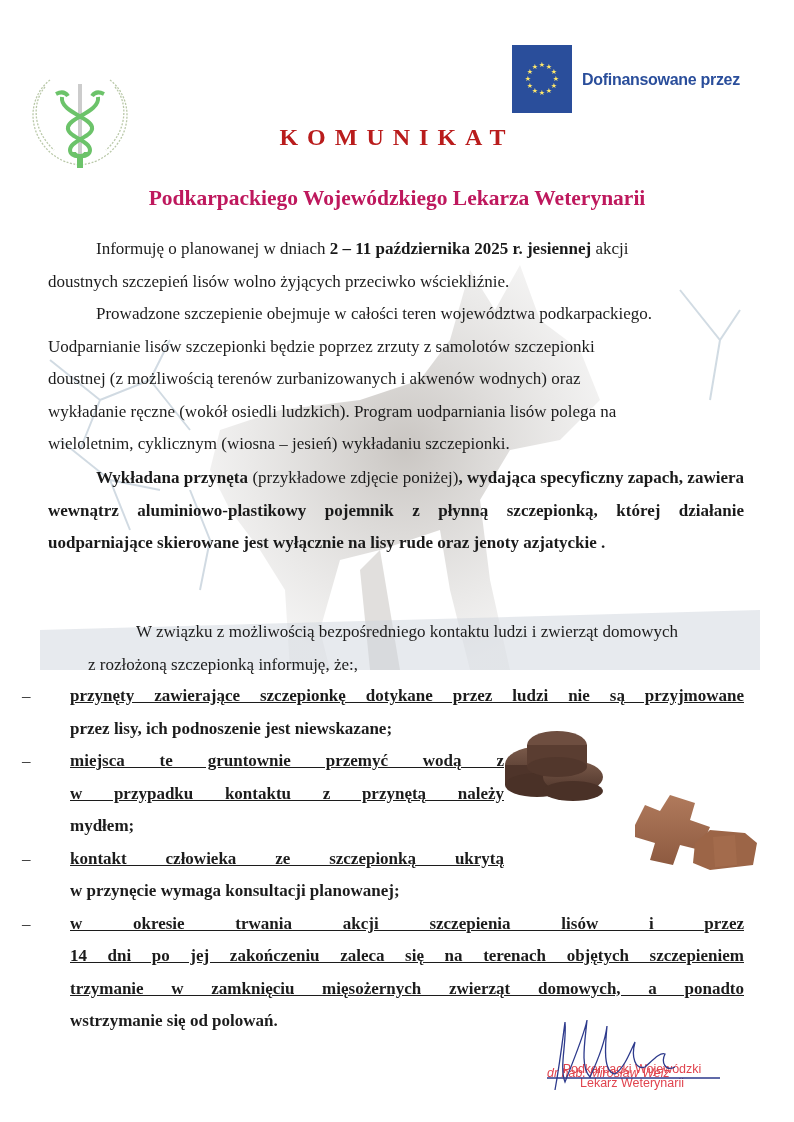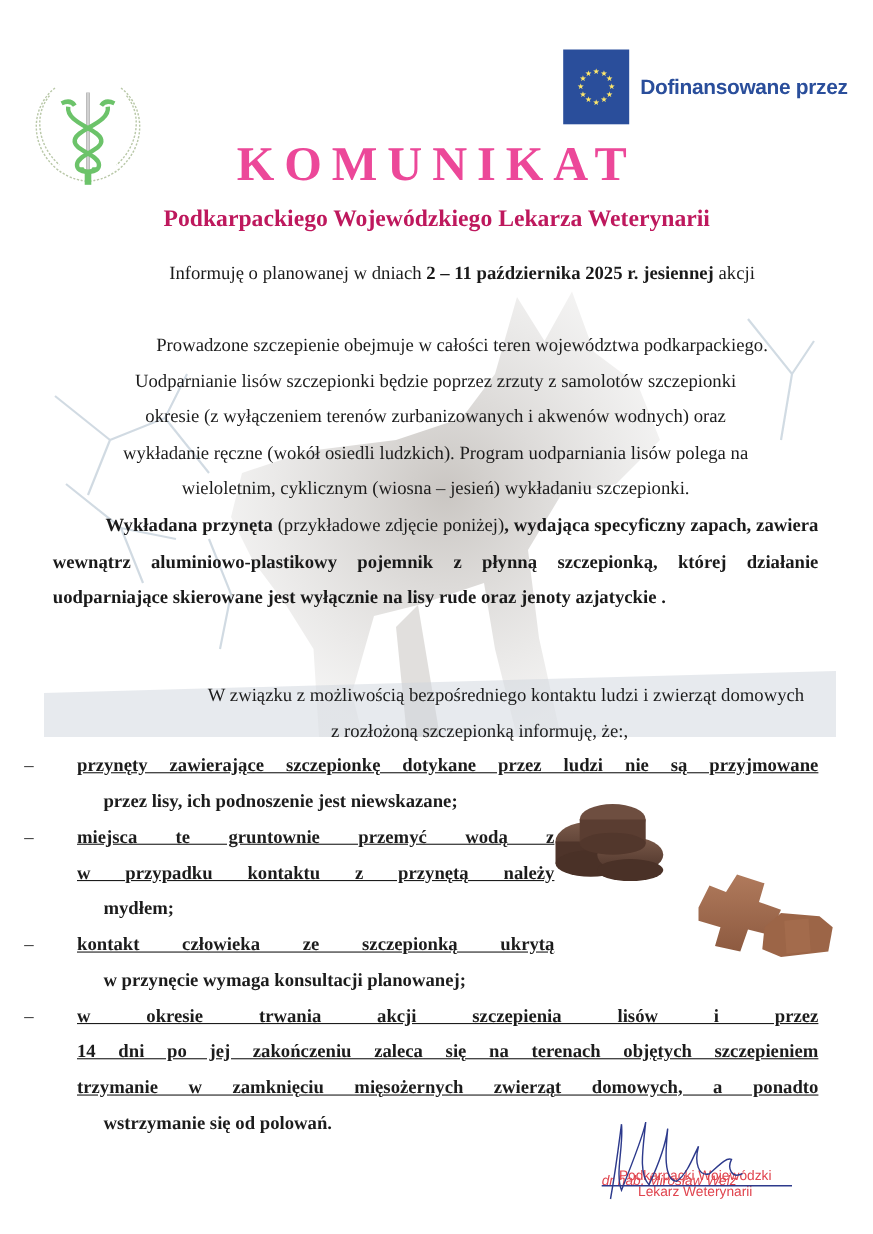--- a/index.html
+++ b/index.html
@@ -7,42 +7,42 @@
          font-family: "Liberation Serif", "DejaVu Serif", serif; color: #1c1c1c; }
 
   
   .fox-bg { position: absolute; left: 40px; top: 250px; width: 720px; height: 420px; z-index: 0; }
 
   .logo { position: absolute; left: 20px; top: 72px; width: 120px; height: 100px; z-index: 1; }
 
   .eu-badge { position: absolute; left: 512px; top: 45px; display: flex; align-items: center; z-index: 1; }
   .eu-flag { width: 60px; height: 68px; background: #2a4e9b; position: relative; }
   .eu-text { margin-left: 10px; font-family: "Liberation Sans", "DejaVu Sans", sans-serif;
-             color: #2a4e9b; font-size: 19px; font-weight: bold; line-height: 23px; letter-spacing: -0.3px; }
+             color: #2a4e9b; font-size: 16px; font-weight: bold; line-height: 23px; letter-spacing: -0.3px; }
 
   .title { position: absolute; left: 0; right: 0; top: 124px; text-align: center;
-           font-size: 44px; font-weight: bold; letter-spacing: 9px; color: #ec4899; z-index: 1; }
+           font-size: 24px; font-weight: bold; letter-spacing: 9px; color: #b91c1c; z-index: 1; }
   .subtitle { position: absolute; left: 0; right: 0; top: 186px; text-align: center;
               font-size: 21.5px; font-weight: bold; color: #be185d; z-index: 1; }
 
-  .body-text { position: absolute; left: 48px; width: 696px; font-size: 17px; line-height: 32.5px; z-index: 1; text-align: center; }
+  .body-text { position: absolute; left: 48px; width: 696px; font-size: 17px; line-height: 32.5px; z-index: 1; }
   .p1 { top: 233px; }
   .p2 { top: 298px; }
   .p3 { top: 462px; text-align: justify; }
   .p4 { top: 616px; margin-left: 40px; }
   .indent { display: inline-block; width: 48px; }
   b { font-weight: bold; color: #1a1a1a; }
 
   .bullets { position: absolute; left: 22px; top: 680px; width: 722px; font-size: 17px; line-height: 32.5px; font-weight: bold; z-index: 1; }
   .bullet { position: relative; padding-left: 48px; }
   .bullet .dash { position: absolute; left: 0; top: 0; font-weight: normal; }
   .b-full { width: 674px; }
   .b-narrow { width: 434px; }
   .jl { display: block; text-align: justify; text-align-last: justify; text-decoration: underline; }
-  .nl { display: block; margin-left: 24px; }
+  .nl { display: block; }
 
   .baits { position: absolute; left: 495px; top: 725px; width: 290px; height: 150px; z-index: 1; }
 
   .signature { position: absolute; left: 535px; top: 1012px; width: 200px; height: 80px; z-index: 2; }
   .sig-title { position: absolute; left: 12px; top: 2px; font-family: "Liberation Sans", "DejaVu Sans", sans-serif;
                color: #e0444e; font-size: 12.5px; line-height: 14px; text-align: center; width: 170px; margin-top: 48px; }
   .sig-name { position: absolute; left: 12px; top: 54px; font-family: "Liberation Sans", "DejaVu Sans", sans-serif;
               color: #e0444e; font-size: 12.5px; font-style: italic; }
   .sig-scribble { position: absolute; left: 0; top: 0; width: 200px; height: 80px; }
 </style>
@@ -112,26 +112,27 @@
   <div class="eu-text">
     <div>Dofinansowane przez</div>
   </div>
 </div>
 
 <div class="title">KOMUNIKAT</div>
 <div class="subtitle">Podkarpackiego Wojewódzkiego Lekarza Weterynarii</div>
 
 <div class="body-text p1">
   <div><span class="indent"></span><span>Informuję o planowanej w dniach </span><b>2 – 11 października 2025 r. jesiennej</b><span> akcji</span></div>
+  <div>doustnych szczepień lisów wolno żyjących przeciwko wściekliźnie.</div>
 </div>
 
 <div class="body-text p2">
   <div><span class="indent"></span><span>Prowadzone szczepienie obejmuje w całości teren województwa podkarpackiego.</span></div>
   <div>Uodparnianie lisów szczepionki będzie poprzez zrzuty z samolotów szczepionki</div>
-  <div>okresie (z wyłączeniem terenów zurbanizowanych i akwenów wodnych) oraz</div>
+  <div>doustnej (z możliwością terenów zurbanizowanych i akwenów wodnych) oraz</div>
   <div>wykładanie ręczne (wokół osiedli ludzkich). Program uodparniania lisów polega na</div>
   <div>wieloletnim, cyklicznym (wiosna – jesień) wykładaniu szczepionki.</div>
 </div>
 
 <div class="body-text p3">
   <span class="indent"></span><b>Wykładana przynęta</b><span> (przykładowe zdjęcie poniżej)</span><b>, wydająca specyficzny zapach, zawiera wewnątrz aluminiowo-plastikowy pojemnik z płynną szczepionką, której działanie uodparniające skierowane jest wyłącznie na lisy rude oraz jenoty azjatyckie .</b>
 </div>
 
 <div class="body-text p4">
   <div><span class="indent"></span><span>W związku z możliwością bezpośredniego kontaktu ludzi i zwierząt domowych</span></div>

